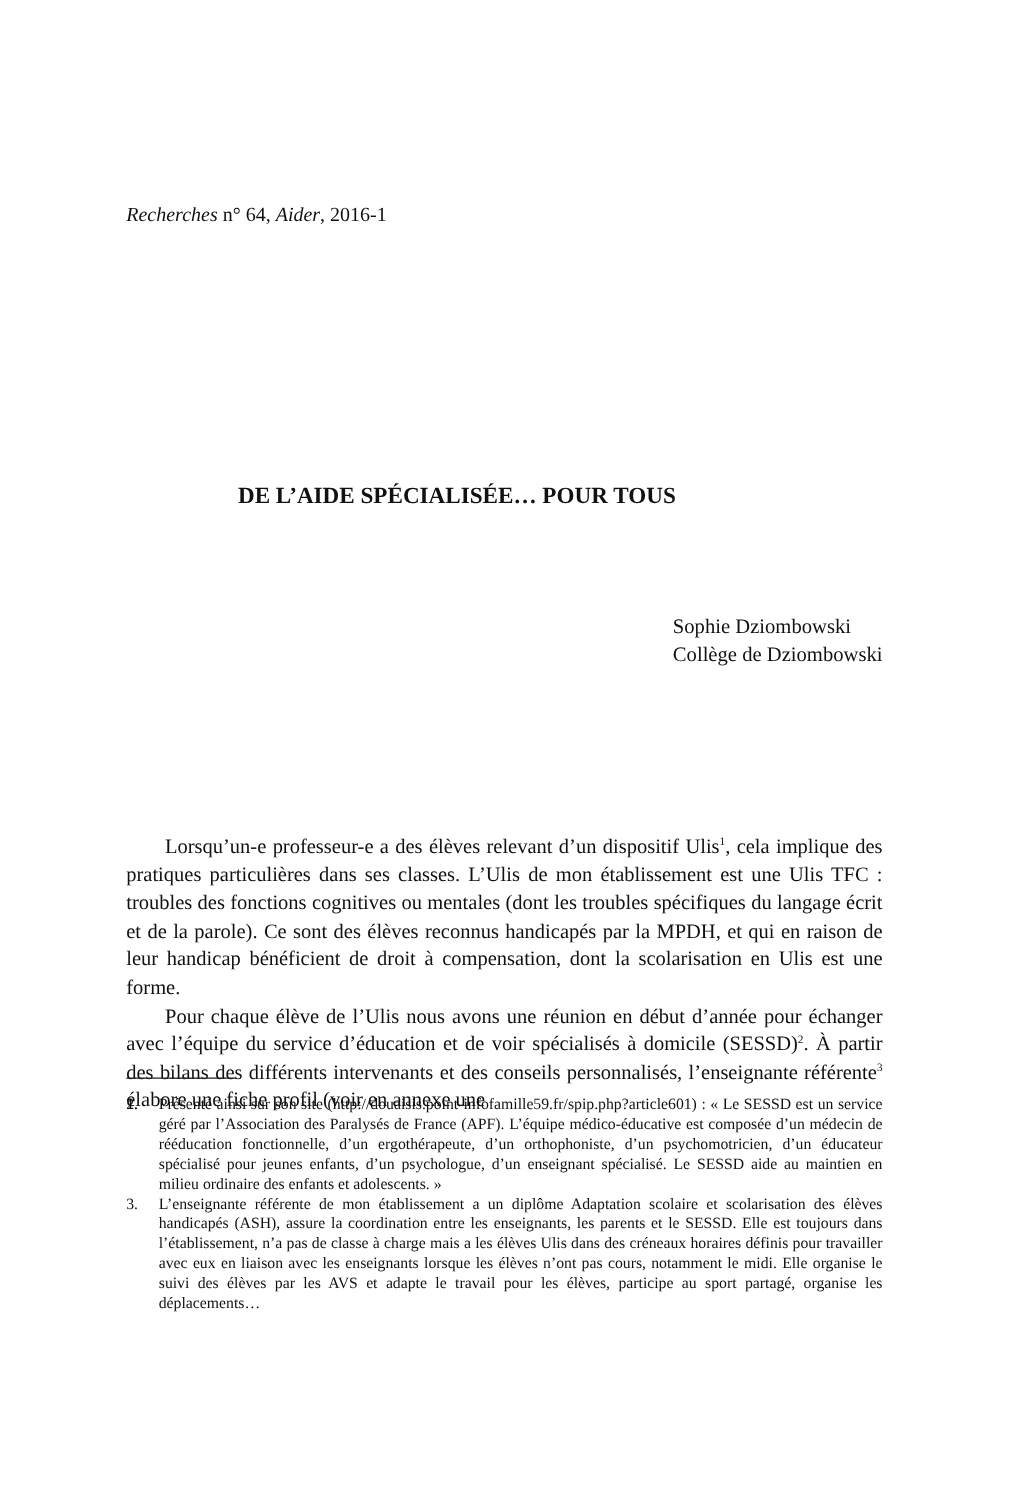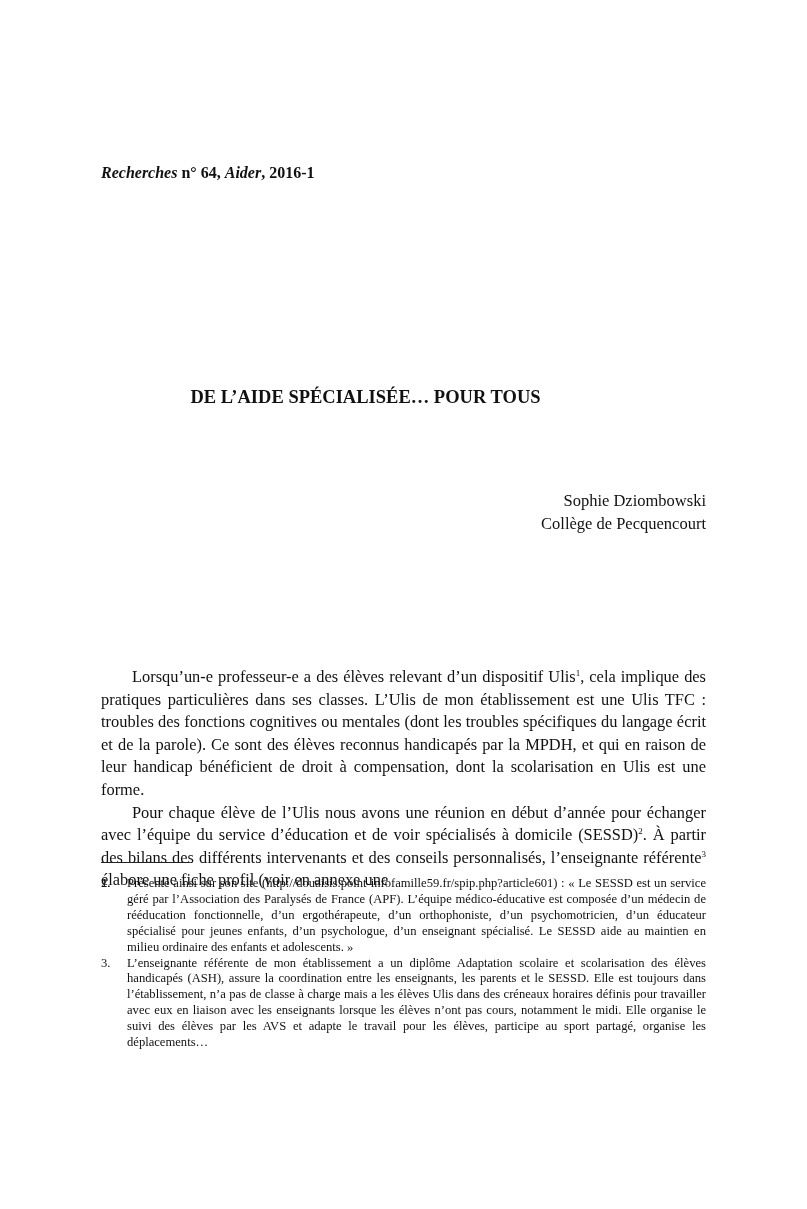--- a/index.html
+++ b/index.html
@@ -20,41 +20,40 @@
       left: 0; top: 0;
       width: 807px; height: 1209px;
     }
     .journal-ref {
       position: absolute;
       left: 101px;
       top: 163px;
       font-size: 16px;
       line-height: 20px;
       white-space: nowrap;
-      font-weight: bold;
     }
     .journal-ref i { font-style: italic; }
     .article-title {
       position: absolute;
       left: 0;
       width: 728px;
       top: 385px;
       text-align: center;
       font-weight: bold;
       font-size: 18.5px;
       line-height: 24px;
       letter-spacing: 0px;
       padding-left: 3px;
       box-sizing: border-box;
     }
     .author-block {
       position: absolute;
       right: 101px;
       top: 489px;
-      text-align: right;
+      text-align: left;
       font-size: 16.5px;
       line-height: 23px;
     }
     .body-text {
       position: absolute;
       left: 101px;
       top: 666px;
       width: 605px;
       font-size: 16.4px;
       line-height: 22.6px;
@@ -103,21 +102,21 @@
 <body>
 
 <div class="page">
 
   <div class="journal-ref"><i>Recherches</i><span> n° 64, </span><i>Aider</i><span>, 2016-1</span></div>
 
   <h1 class="article-title" style="margin:0;">DE L’AIDE SPÉCIALISÉE… POUR TOUS</h1>
 
   <div class="author-block">
     <div>Sophie Dziombowski</div>
-    <div>Collège de Pecquencourt</div>
+    <div>Collège de Dziombowski</div>
   </div>
 
   <div class="body-text">
     <p><span>Lorsqu’un-e professeur-e a des élèves relevant d’un dispositif Ulis</span><sup>1</sup><span>, cela implique des pratiques particulières dans ses classes. L’Ulis de mon établissement est une Ulis TFC : troubles des fonctions cognitives ou mentales (dont les troubles spécifiques du langage écrit et de la parole). Ce sont des élèves reconnus handicapés par la MPDH, et qui en raison de leur handicap bénéficient de droit à compensation, dont la scolarisation en Ulis est une forme.</span></p>
     <p><span>Pour chaque élève de l’Ulis nous avons une réunion en début d’année pour échanger avec l’équipe du service d’éducation et de voir spécialisés à domicile (SESSD)</span><sup>2</sup><span>. À partir des bilans des différents intervenants et des conseils personnalisés, l’enseignante référente</span><sup>3</sup><span> élabore une fiche profil (voir en annexe une</span></p>
   </div>
 
   <div class="footnote-rule"></div>
 
   <ol class="footnotes">

